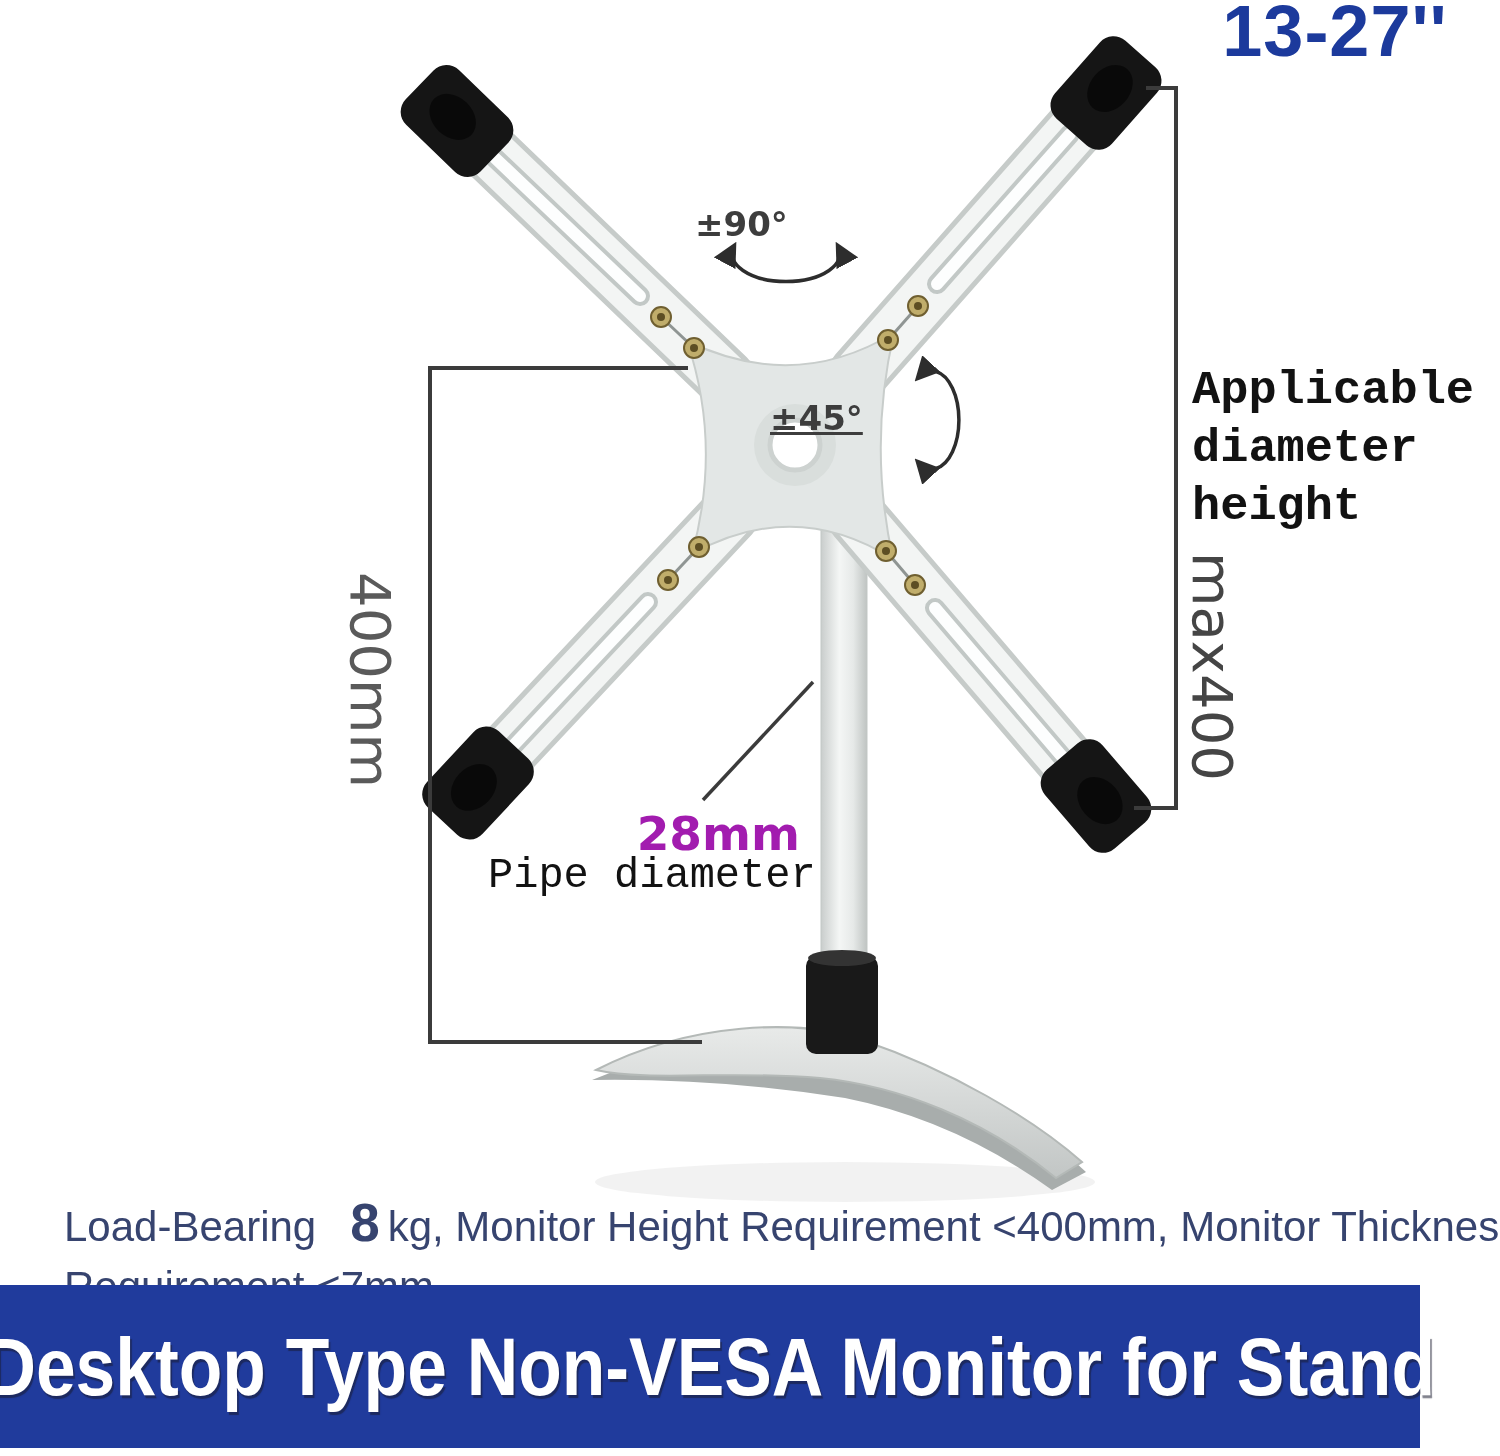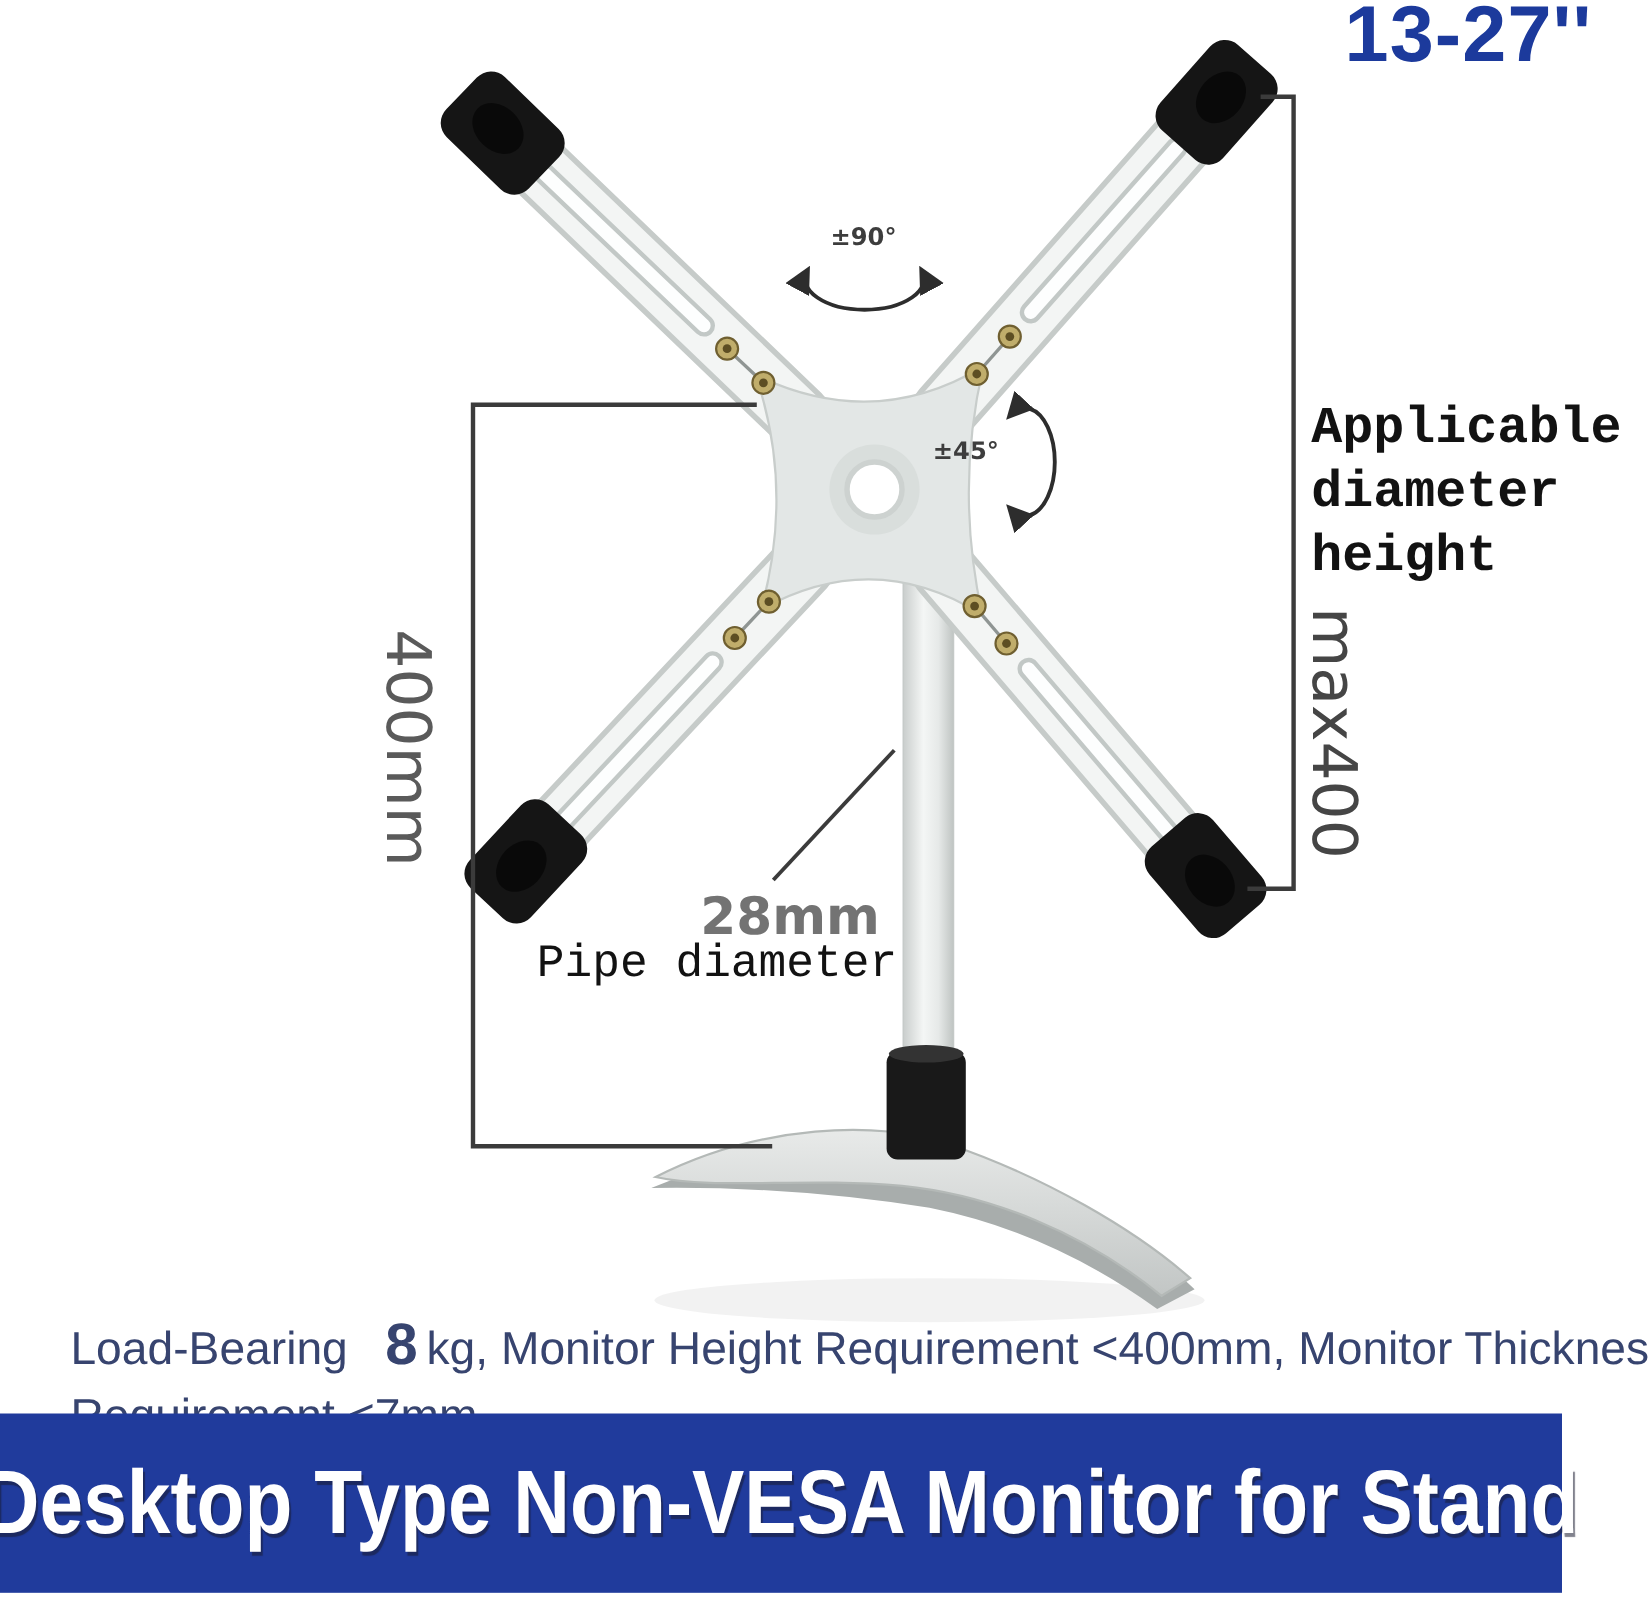--- a/index.html
+++ b/index.html
@@ -10,45 +10,45 @@
   .abs{position:absolute;}
 
   
   .size-range{
     left:1180px;top:-10px;width:310px;text-align:center;
     font-size:72px;font-weight:700;color:#1c3a9c;letter-spacing:1px;
   }
 
   
   .angle-label{
-    font-size:22px;font-weight:600;color:#3d3d3d;text-align:center;
+    font-size:34px;font-weight:600;color:#3d3d3d;
     font-family:"DejaVu Sans",sans-serif;
   }
   .swivel-label{left:695px;top:204px;width:180px;}
-  .tilt-label{left:788px;top:398px;width:180px;}
+  .tilt-label{left:770px;top:398px;width:180px;text-decoration:underline;}
 
   
   .vtext{
     writing-mode:vertical-rl;text-orientation:mixed;
     font-family:"DejaVu Sans",sans-serif;white-space:nowrap;
   }
   .dim-400{left:338px;top:572px;font-size:56px;color:#5a5a5a;}
   .dim-max400{left:1180px;top:552px;font-size:56px;color:#454545;}
 
   
   .applicable-note{
     left:1192px;top:362px;width:300px;
     font-family:"Liberation Mono","DejaVu Sans Mono",monospace;
     font-weight:700;font-size:47px;line-height:58px;color:#121212;
   }
 
   
   .pipe-value{
     left:600px;top:806px;width:200px;text-align:right;
-    font-size:47px;font-weight:600;color:#737373;
+    font-size:47px;font-weight:600;color:#a21caf;
     font-family:"DejaVu Sans",sans-serif;
   }
   .pipe-label{
     left:488px;top:852px;width:420px;
     font-family:"Liberation Mono","DejaVu Sans Mono",monospace;
     font-weight:400;font-size:42px;color:#121212;white-space:nowrap;
   }
 
   
   .specs{left:64px;top:1192px;width:1420px;color:#37446f;font-weight:500;}

